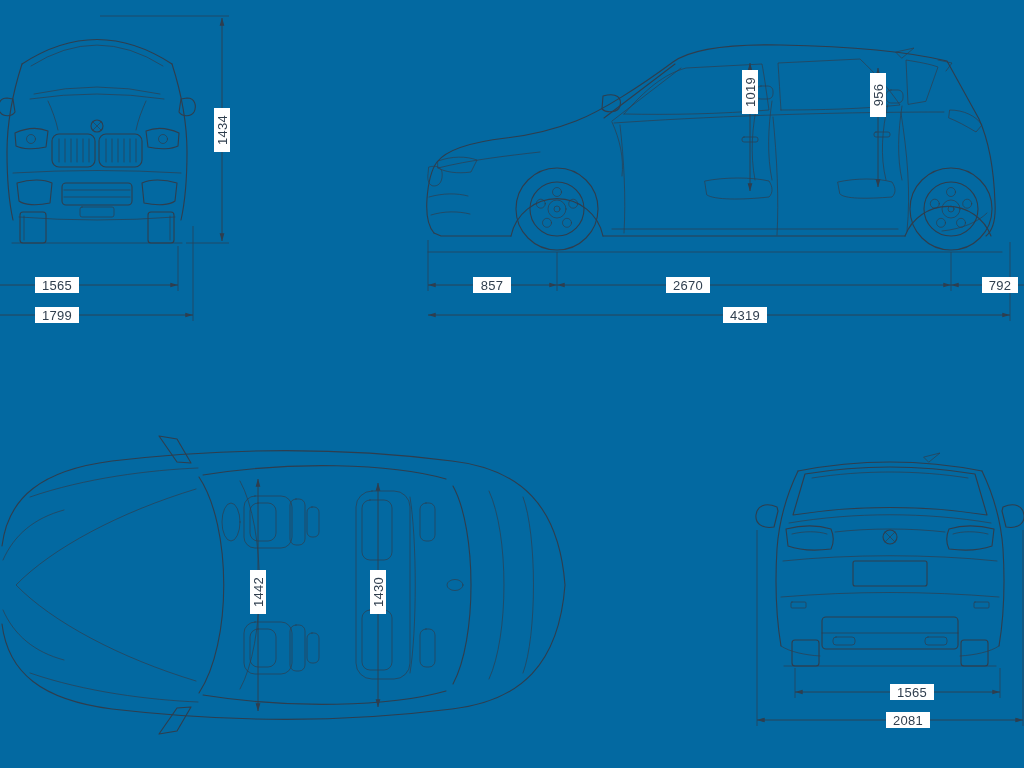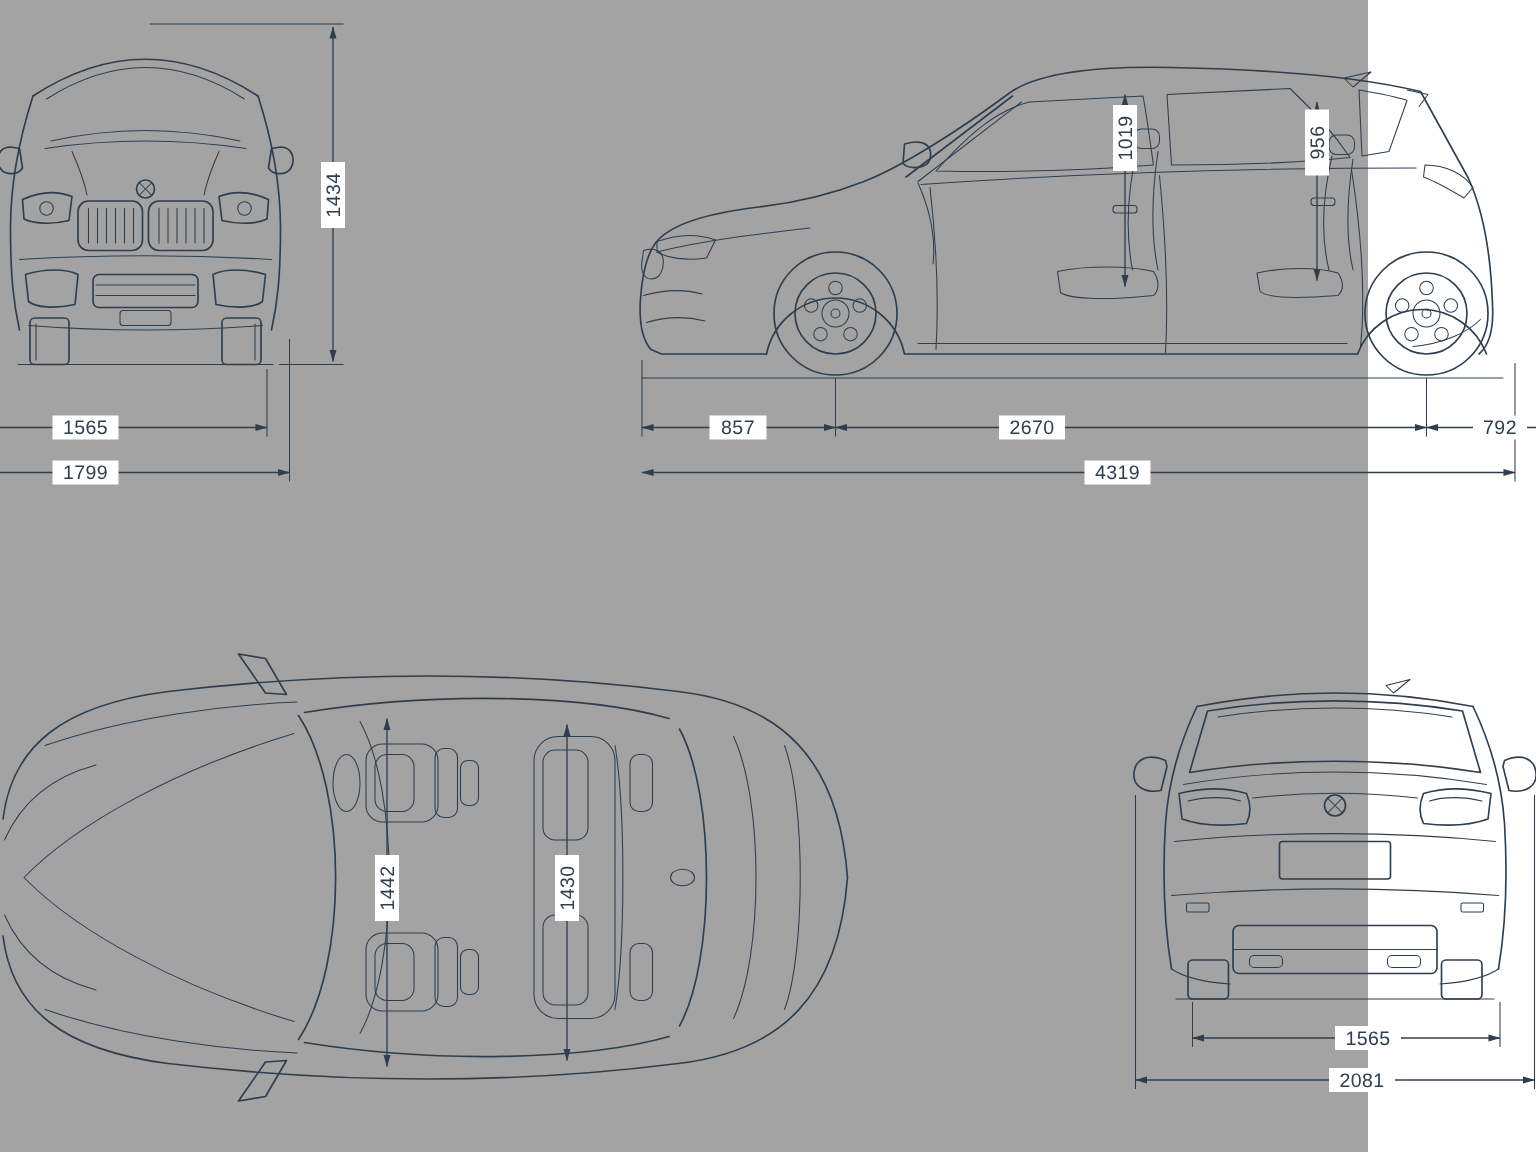--- a/index.html
+++ b/index.html
@@ -1,16 +1,16 @@
 <!DOCTYPE html>
 <html><head>
 <meta charset="utf-8">
 <style>
   html,body{margin:0;padding:0;background:#ffffff;width:1024px;height:768px;overflow:hidden}
-  #canvas{position:relative;width:912px;height:768px;background:#a3a3a3}
+  #canvas{position:relative;width:1024px;height:768px;background:#0369a1}
   svg{display:block}
   .ln{fill:none;stroke:#2f3e4e;stroke-width:1.1;stroke-linecap:round;stroke-linejoin:round}
   .fine{fill:none;stroke:#2f3e4e;stroke-width:0.7;stroke-linecap:round;stroke-linejoin:round}
   .dim{fill:none;stroke:#2f3e4e;stroke-width:0.9}
   .ext{fill:none;stroke:#2f3e4e;stroke-width:0.7}
   .lbl-bg{fill:#ffffff;stroke:none}
   .dim-text{font-family:"Liberation Sans",sans-serif;font-size:13px;fill:#2f3e4e;letter-spacing:0.3px}
 </style>
 </head>
 <body>

